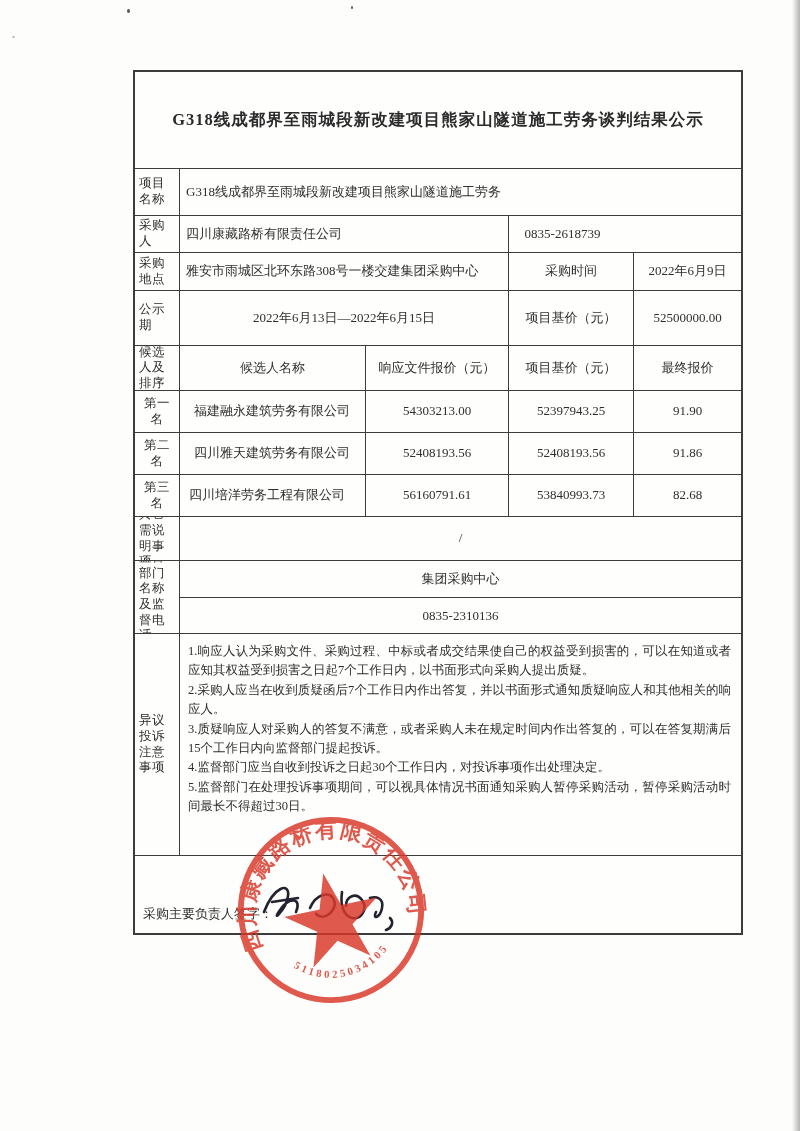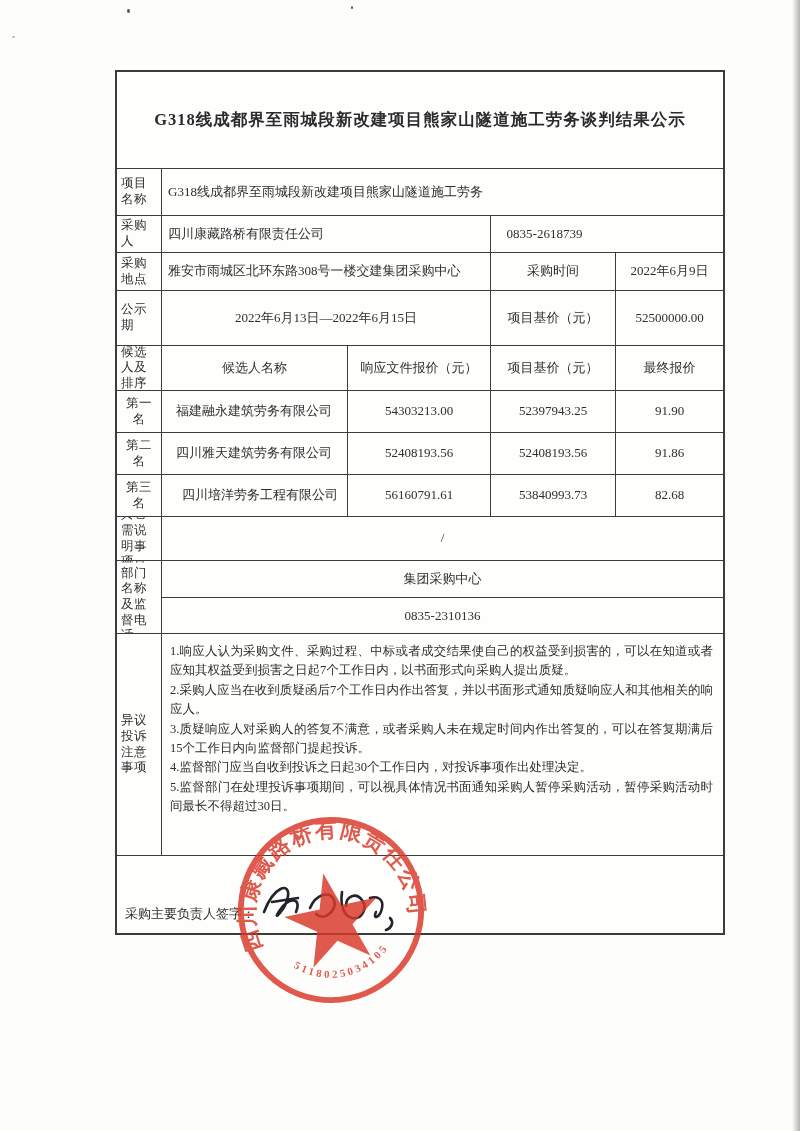--- a/index.html
+++ b/index.html
@@ -10,21 +10,21 @@
     font-family:"Liberation Serif","DejaVu Serif",serif;
     color:#2e2e2e; overflow:hidden;
   }
   .scan-edge {
     position:absolute; right:0; top:0; width:8px; height:1131px;
     background:linear-gradient(to right, rgba(0,0,0,0), rgba(90,90,90,0.45));
   }
   .speck { position:absolute; background:#555; border-radius:50%; }
 
   .doc-table {
-    position:absolute; left:115px; top:70px; width:610px;
+    position:absolute; left:133px; top:70px; width:610px;
     border:2px solid #3c3c3c;
     display:flex; flex-direction:column;
     background:rgba(255,255,255,0.35);
   }
   .row { display:flex; border-top:1.5px solid #3c3c3c; }
   .row.first { border-top:none; }
   .cell {
     border-left:1.5px solid #3c3c3c;
     display:flex; align-items:center;
     padding:2px 6px; font-size:13px; line-height:1.25;
@@ -115,21 +115,21 @@
   </div>
   <div class="row r7">
     <div class="cell lead label-cell w1 center">第二名</div>
     <div class="cell w2" style="padding-left:14px">四川雅天建筑劳务有限公司</div>
     <div class="cell w3 center">52408193.56</div>
     <div class="cell w4 center">52408193.56</div>
     <div class="cell w5 center">91.86</div>
   </div>
   <div class="row r8">
     <div class="cell lead label-cell w1 center">第三名</div>
-    <div class="cell w2" style="padding-left:20px">四川培洋劳务工程有限公司</div>
+    <div class="cell w2" style="padding-left:9px">四川培洋劳务工程有限公司</div>
     <div class="cell w3 center">56160791.61</div>
     <div class="cell w4 center">53840993.73</div>
     <div class="cell w5 center">82.68</div>
   </div>
 
   <div class="row r9">
     <div class="cell lead label-cell w1">其它需说明事项</div>
     <div class="cell wfull center">/</div>
   </div>
 

